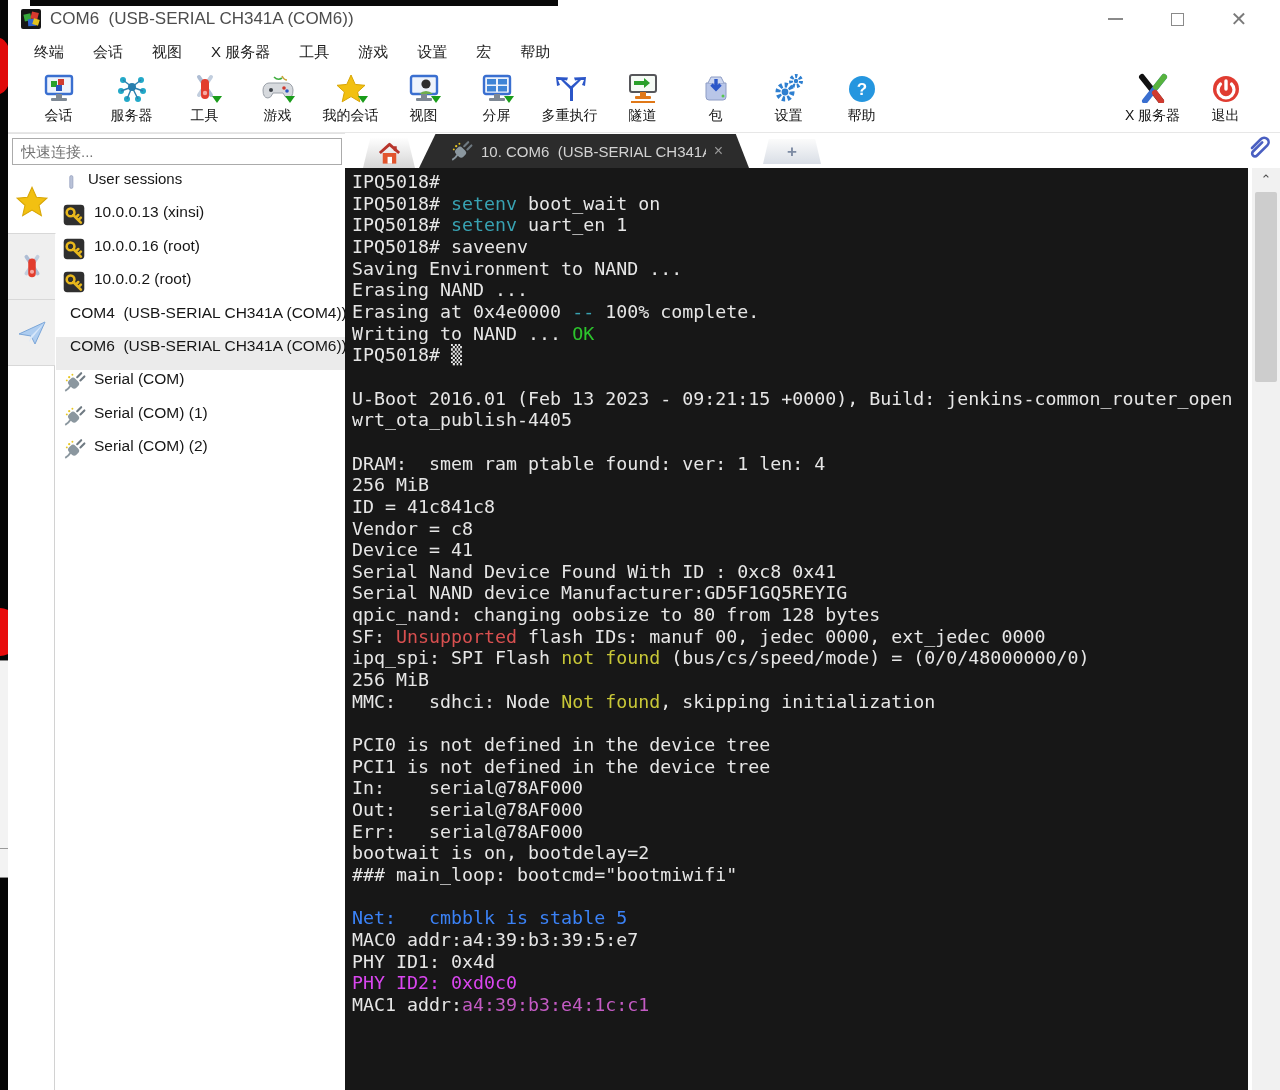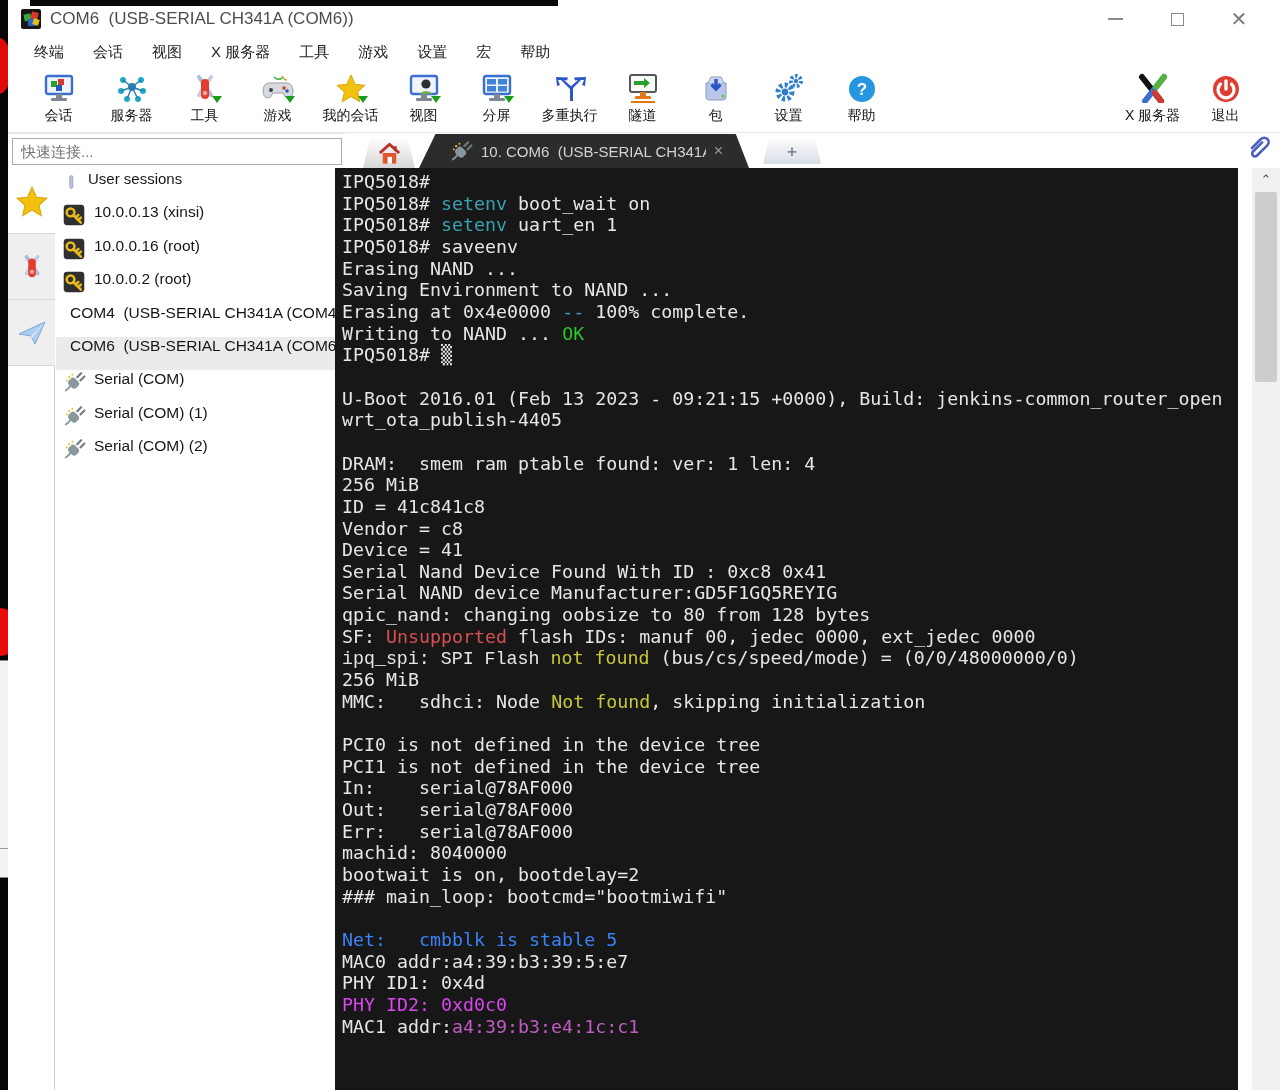--- a/index.html
+++ b/index.html
@@ -60,21 +60,21 @@
       background:#fff; font-size:15px; color:#9a9a9a; padding-left:8px; font-family:"Liberation Sans",sans-serif; }
   #rail { position:absolute; left:0; top:34px; width:47px; height:923px; border-right:1px solid #d2d2d2; }
   .rail-tab { width:47px; height:66px; display:flex; align-items:center; justify-content:center; background:#efefef; border-bottom:1px solid #d8d8d8; }
   .rail-tab.active { background:#fff; border-right:1px solid #fff; width:48px; }
   #tree { position:absolute; left:48px; top:36px; right:0; }
   .tree-row { height:33.4px; display:flex; gap:8px; padding-left:6px; font-size:15.5px; color:#161616; white-space:pre; }
   .tree-row.selected { background:#ebebeb; }
   .tree-header { font-size:15px; }
 
   
-  #terminal { left:327px; top:168px; width:903px; height:922px; background:#171717; overflow:hidden;
+  #terminal { left:337px; top:168px; width:903px; height:922px; background:#171717; overflow:hidden;
       font-family:"DejaVu Sans Mono","Liberation Mono",monospace; font-size:18.3px; line-height:21.66px;
       padding:3px 0 0 7px; }
   .term-line { white-space:pre; height:21.66px; }
 
   
   #term-scroll { left:1244px; top:168px; width:28px; height:922px; background:#f1f1f1; }
   #scroll-up { width:100%; height:22px; display:flex; align-items:center; justify-content:center; color:#505050; font-size:13px; }
   #scroll-thumb { position:absolute; left:3px; top:24px; width:22px; height:190px; background:#cdcdcd; border-radius:2px; }
   #gap-strip { left:1240px; top:168px; width:4px; height:922px; background:#fff; }
 
@@ -449,48 +449,47 @@
             <use href="#i-plug"></use>
           </svg><span>Serial (COM) (2)</span></div>
     </div>
   </div>
 
   <div class="abs" id="terminal" style="background: rgb(23, 23, 23);">
       <div class="term-line"><span style="color: rgb(230, 230, 230);">IPQ5018# </span></div>
       <div class="term-line"><span style="color: rgb(230, 230, 230);">IPQ5018# </span><span style="color: rgb(56, 162, 178);">setenv</span><span style="color: rgb(230, 230, 230);"> boot_wait on</span></div>
       <div class="term-line"><span style="color: rgb(230, 230, 230);">IPQ5018# </span><span style="color: rgb(56, 162, 178);">setenv</span><span style="color: rgb(230, 230, 230);"> uart_en 1</span></div>
       <div class="term-line"><span style="color: rgb(230, 230, 230);">IPQ5018# saveenv</span></div>
+      <div class="term-line"><span style="color: rgb(230, 230, 230);">Saving Environment to NAND ...</span></div>
       <div class="term-line"><span style="color: rgb(230, 230, 230);">Erasing NAND ...</span></div>
-      <div class="term-line"><span style="color: rgb(230, 230, 230);">Saving Environment to NAND ...</span></div>
       <div class="term-line"><span style="color: rgb(230, 230, 230);">Erasing at 0x4e0000 </span><span style="color: rgb(56, 162, 178);">--</span><span style="color: rgb(230, 230, 230);"> 100% complete.</span></div>
       <div class="term-line"><span style="color: rgb(230, 230, 230);">Writing to NAND ... </span><span style="color: rgb(44, 197, 44);">OK</span></div>
       <div class="term-line"><span style="color: rgb(230, 230, 230);">IPQ5018# ▒</span></div>
       <div class="term-line">&nbsp;</div>
       <div class="term-line"><span style="color: rgb(230, 230, 230);">U-Boot 2016.01 (Feb 13 2023 - 09:21:15 +0000), Build: jenkins-common_router_open</span></div>
       <div class="term-line"><span style="color: rgb(230, 230, 230);">wrt_ota_publish-4405</span></div>
       <div class="term-line">&nbsp;</div>
       <div class="term-line"><span style="color: rgb(230, 230, 230);">DRAM:  smem ram ptable found: ver: 1 len: 4</span></div>
       <div class="term-line"><span style="color: rgb(230, 230, 230);">256 MiB</span></div>
       <div class="term-line"><span style="color: rgb(230, 230, 230);">ID = 41c841c8</span></div>
       <div class="term-line"><span style="color: rgb(230, 230, 230);">Vendor = c8</span></div>
       <div class="term-line"><span style="color: rgb(230, 230, 230);">Device = 41</span></div>
       <div class="term-line"><span style="color: rgb(230, 230, 230);">Serial Nand Device Found With ID : 0xc8 0x41</span></div>
       <div class="term-line"><span style="color: rgb(230, 230, 230);">Serial NAND device Manufacturer:GD5F1GQ5REYIG</span></div>
       <div class="term-line"><span style="color: rgb(230, 230, 230);">qpic_nand: changing oobsize to 80 from 128 bytes</span></div>
       <div class="term-line"><span style="color: rgb(230, 230, 230);">SF: </span><span style="color: rgb(217, 80, 80);">Unsupported</span><span style="color: rgb(230, 230, 230);"> flash IDs: manuf 00, jedec 0000, ext_jedec 0000</span></div>
-      <div class="term-line"><span style="color: rgb(230, 230, 230); font-family: Liberation Mono, monospace;">ipq_spi: SPI Flash </span><span style="color: rgb(200, 199, 55);">not found</span><span style="color: rgb(230, 230, 230);"> (bus/cs/speed/mode) = (0/0/48000000/0)</span></div>
+      <div class="term-line"><span style="color: rgb(230, 230, 230);">ipq_spi: SPI Flash </span><span style="color: rgb(200, 199, 55);">not found</span><span style="color: rgb(230, 230, 230);"> (bus/cs/speed/mode) = (0/0/48000000/0)</span></div>
       <div class="term-line"><span style="color: rgb(230, 230, 230);">256 MiB</span></div>
       <div class="term-line"><span style="color: rgb(230, 230, 230);">MMC:   sdhci: Node </span><span style="color: rgb(200, 199, 55);">Not found</span><span style="color: rgb(230, 230, 230);">, skipping initialization</span></div>
       <div class="term-line">&nbsp;</div>
       <div class="term-line"><span style="color: rgb(230, 230, 230);">PCI0 is not defined in the device tree</span></div>
       <div class="term-line"><span style="color: rgb(230, 230, 230);">PCI1 is not defined in the device tree</span></div>
       <div class="term-line"><span style="color: rgb(230, 230, 230);">In:    serial@78AF000</span></div>
       <div class="term-line"><span style="color: rgb(230, 230, 230);">Out:   serial@78AF000</span></div>
       <div class="term-line"><span style="color: rgb(230, 230, 230);">Err:   serial@78AF000</span></div>
-      <div class="term-line"><span style="color: rgb(230, 230, 230);">machid: 8040000</span></div>
       <div class="term-line"><span style="color: rgb(230, 230, 230);">bootwait is on, bootdelay=2</span></div>
       <div class="term-line"><span style="color: rgb(230, 230, 230);">### main_loop: bootcmd="bootmiwifi"</span></div>
       <div class="term-line">&nbsp;</div>
       <div class="term-line"><span style="color: #3b82f6;">Net:   cmbblk is stable 5</span></div>
       <div class="term-line"><span style="color: rgb(230, 230, 230);">MAC0 addr:a4:39:b3:39:5:e7</span></div>
       <div class="term-line"><span style="color: rgb(230, 230, 230);">PHY ID1: 0x4d</span></div>
       <div class="term-line"><span style="color: #d946ef;">PHY ID2: 0xd0c0</span></div>
       <div class="term-line"><span style="color: rgb(230, 230, 230);">MAC1 addr:</span><span style="color: rgb(196, 91, 196);">a4:39:b3:e4:1c:c1</span></div>
     </div>
   <div class="abs" id="gap-strip"></div>

